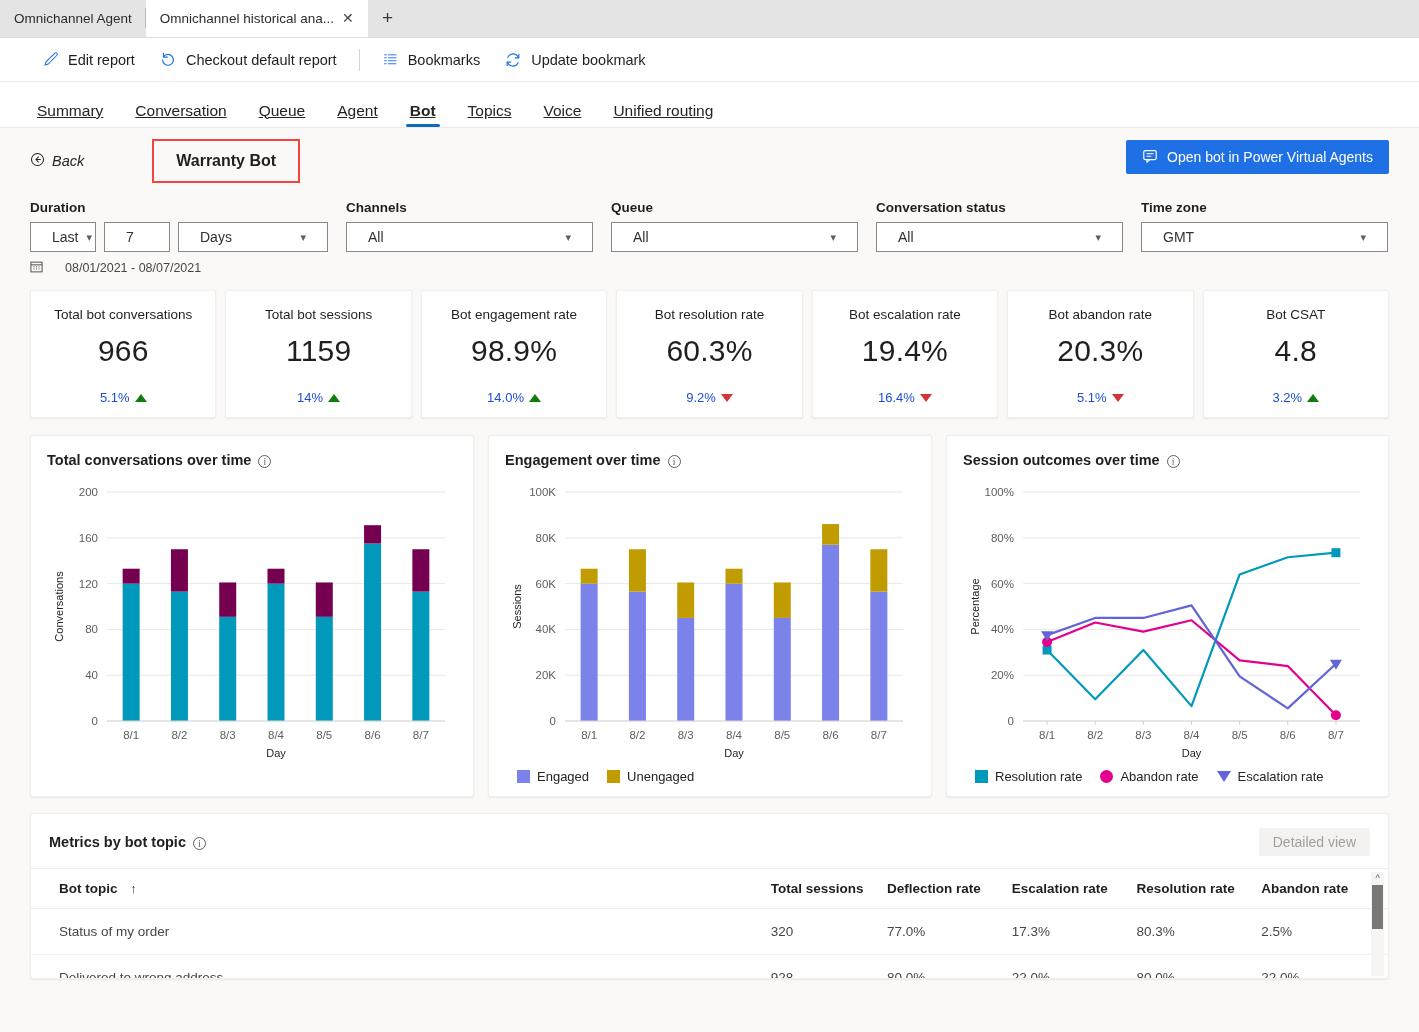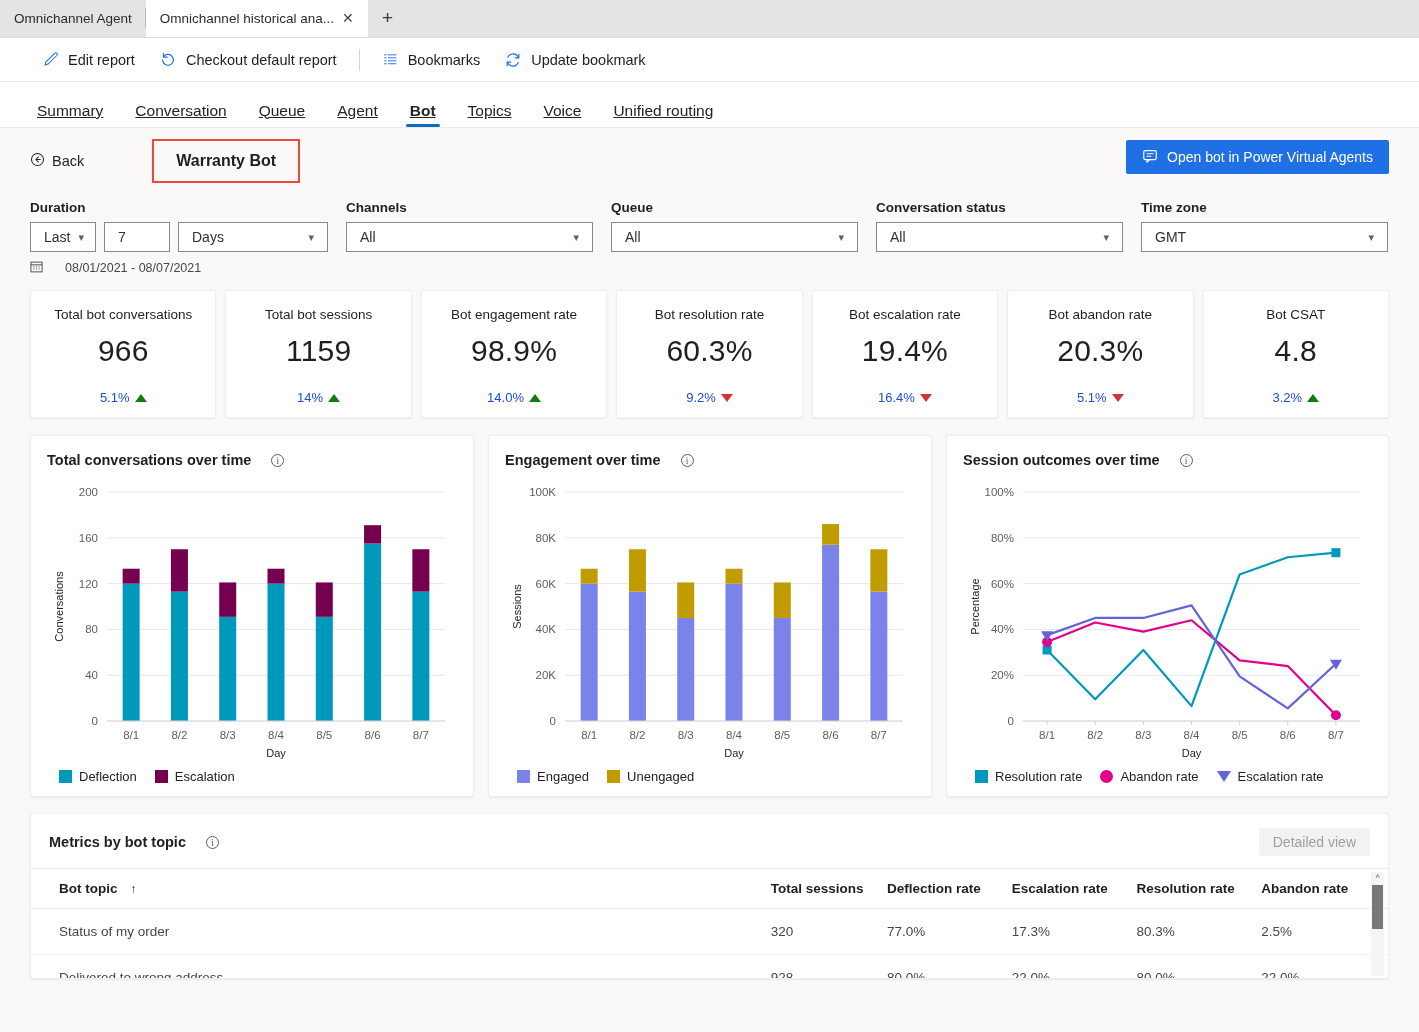--- a/index.html
+++ b/index.html
@@ -55,40 +55,40 @@
   .ntab.sel{ font-weight:bold; }
   .ntab.sel::after{
     content:""; position:absolute; left:6px; right:6px; bottom:0; height:3px;
     background:#0f6cbd; border-radius:2px;
   }
 
   
   .page{ padding:0 30px; background:#faf9f8; }
 
   .toprow{ display:flex; align-items:center; height:66px; position:relative; }
-  .back{ display:flex; align-items:center; gap:7px; font-size:14.5px; color:#252423; cursor:pointer; }
+  .back{ display:flex; align-items:center; gap:7px; font-size:14.5px; color:#252423; cursor:pointer;font-style:italic; }
   .botname{
     margin-left:68px; border:2px solid #f2453d; padding:11px 22px;
     font-size:16px; font-weight:bold; color:#201f1e; background:#faf9f8;
   }
   .pva-btn{
     position:absolute; right:0; top:12px;
     background:#1f6fe5; color:#fff; border:none; border-radius:2px;
     height:34px; padding:0 16px; font-size:14px; display:flex; align-items:center; gap:9px;
     font-family:"Liberation Sans", sans-serif; cursor:pointer;
   }
 
   
   .filters{ display:flex; gap:18px; margin-top:6px; }
   .fgroup{ display:flex; flex-direction:column; }
   .flabel{ font-size:13.5px; color:#201f1e; margin-bottom:7px; font-weight:bold;}
   .fctrls{ display:flex; gap:8px; }
   .fbox{
     height:30px; border:1px solid #8a8886; background:#fff; display:flex;
-    align-items:center; justify-content:space-between; padding:0 13px;
+    align-items:center; justify-content:space-between; padding:0 21px;
     font-size:14px; color:#323130; cursor:pointer;text-align:right;
   }
   .chev{ color:#605e5c; font-size:11px; margin-left:8px; }
   .daterange{ display:flex; align-items:center; gap:22px; font-size:12.5px; color:#484644; margin-top:8px; }
 
   
   .kpirow{ display:flex; gap:9px; margin-top:14px; }
   .kpi{
     flex:1; background:#fff; border:1px solid #f0efee; border-radius:2px;
     height:128px; padding:16px 12px 12px 12px; display:flex; flex-direction:column;
@@ -102,21 +102,21 @@
   .tri-dn{ width:0;height:0;border-left:6px solid transparent;border-right:6px solid transparent;
            border-top:8px solid #d13438; }
 
   
   .chartrow{ display:flex; gap:14px; margin-top:17px; }
   .panel{
     flex:1; background:#fff; border:1px solid #f0efee; border-radius:3px;
     box-shadow:0 .6px 1.8px rgba(0,0,0,.07); padding:16px 16px 12px 16px; height:362px;
     display:flex; flex-direction:column;
   }
-  .panel-title{ font-size:14.5px; font-weight:bold; color:#201f1e; display:flex; align-items:center; gap:20px; }
+  .panel-title{ font-size:14.5px; font-weight:bold; color:#201f1e; display:flex; align-items:flex-end; gap:7px; }
   .info-i{
     width:13px;height:13px;border:1px solid #605e5c;border-radius:50%;
     font-size:9.5px; line-height:12px; text-align:center; color:#605e5c; font-weight:normal;
     font-family:"Liberation Serif", serif;
   }
   .plot{ flex:1; position:relative; margin-top:10px; }
   .plot svg{ display:block; }
   .legend{ display:flex; gap:18px; align-items:center; padding-left:12px; margin-top:2px; }
   .lg{ display:flex; align-items:center; gap:7px; font-size:13px; color:#252423; }
   .sw{ width:13px;height:13px; }
@@ -412,30 +412,20 @@
             <rect x="220.5" y="90.715" width="17" height="14.884999999999991" fill="#760050"></rect>
             <rect x="268.7857142857143" y="138.805" width="17" height="104.195" fill="#0099bc"></rect>
             <rect x="268.7857142857143" y="104.45500000000001" width="17" height="34.349999999999994" fill="#760050"></rect>
             <rect x="317.0714285714286" y="65.525" width="17" height="177.475" fill="#0099bc"></rect>
             <rect x="317.0714285714286" y="47.20500000000001" width="17" height="18.319999999999993" fill="#760050"></rect>
             <rect x="365.3571428571429" y="113.61500000000001" width="17" height="129.385" fill="#0099bc"></rect>
             <rect x="365.3571428571429" y="71.25" width="17" height="42.36500000000001" fill="#760050"></rect>
             <line x1="60" x2="398" y1="243" y2="243" stroke="#d8d8d8" stroke-width="1"></line>
           </svg>
         </div>
-      <div class="legend">
-        <div class="lg">
-          <span class="sw" style="background:#0099bc"></span>
-          <span>Deflection</span>
-        </div>
-        <div class="lg">
-          <span class="sw" style="background:#760050"></span>
-          <span>Escalation</span>
-        </div>
-      </div>
     </div>
 
     <div class="panel">
       <div class="panel-title">
         <span>Engagement over time</span>
         <span class="info-i">i</span>
       </div>
       <div class="plot" id="chart1">
           <svg width="410" height="289">
             <line x1="60" x2="398" y1="243" y2="243" class="grid"></line>

